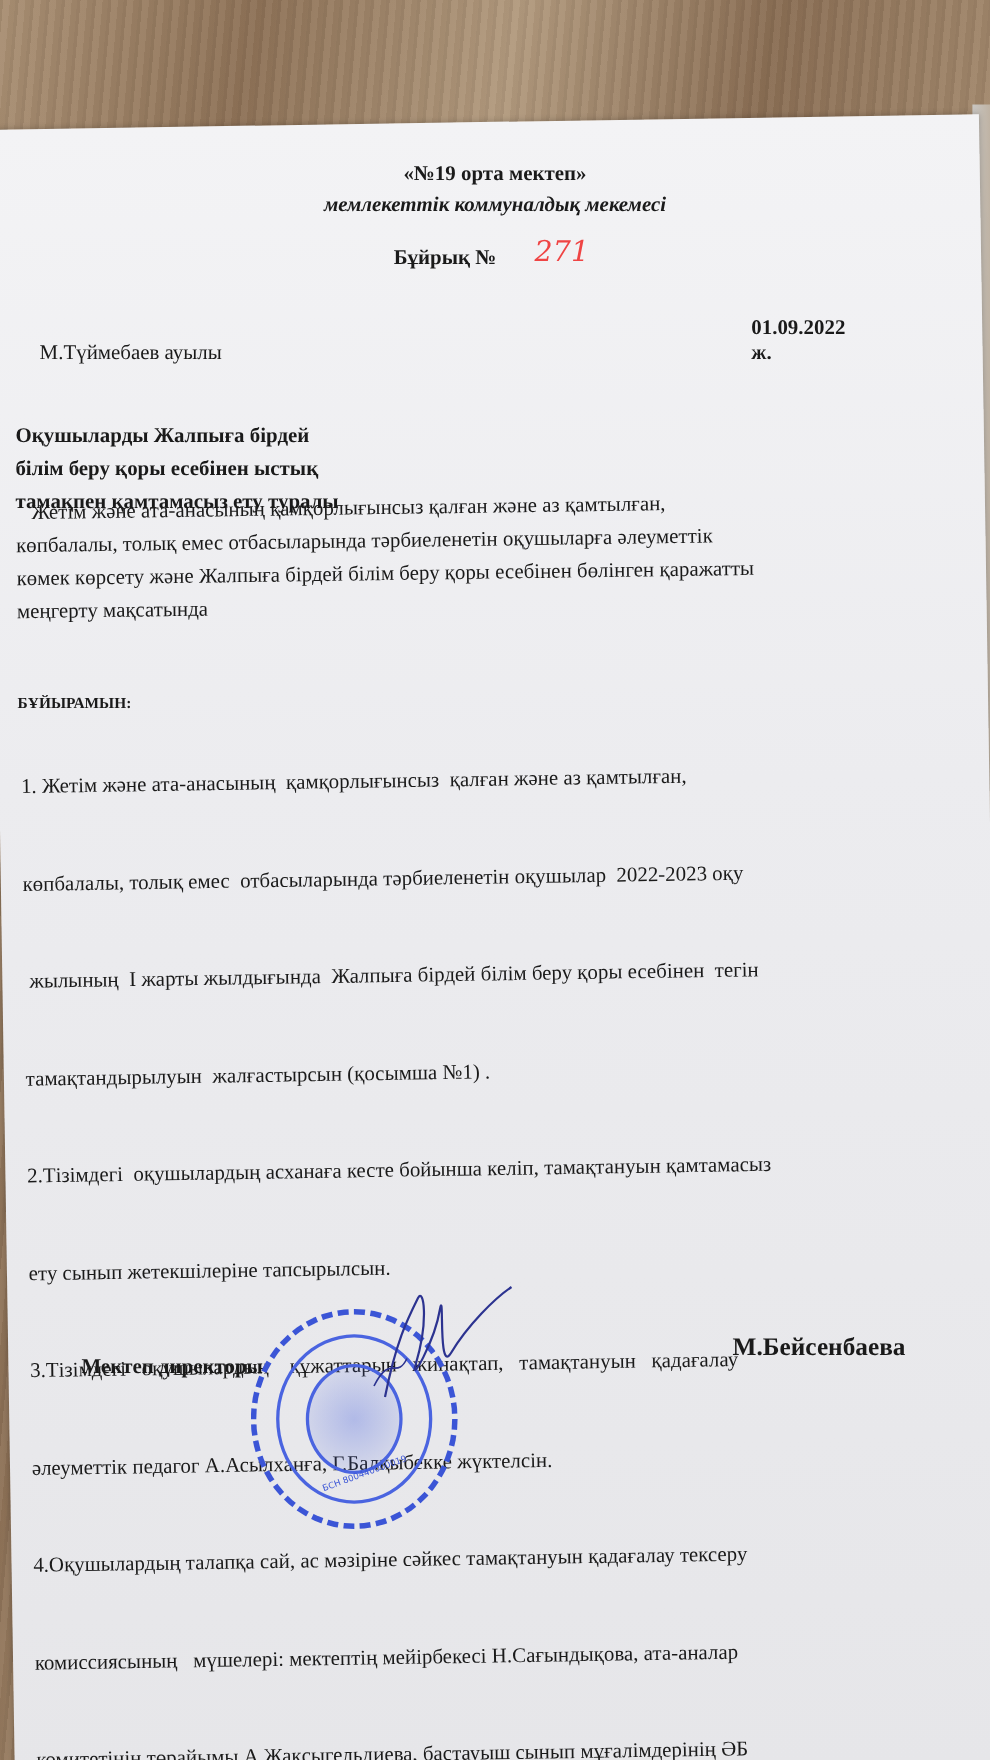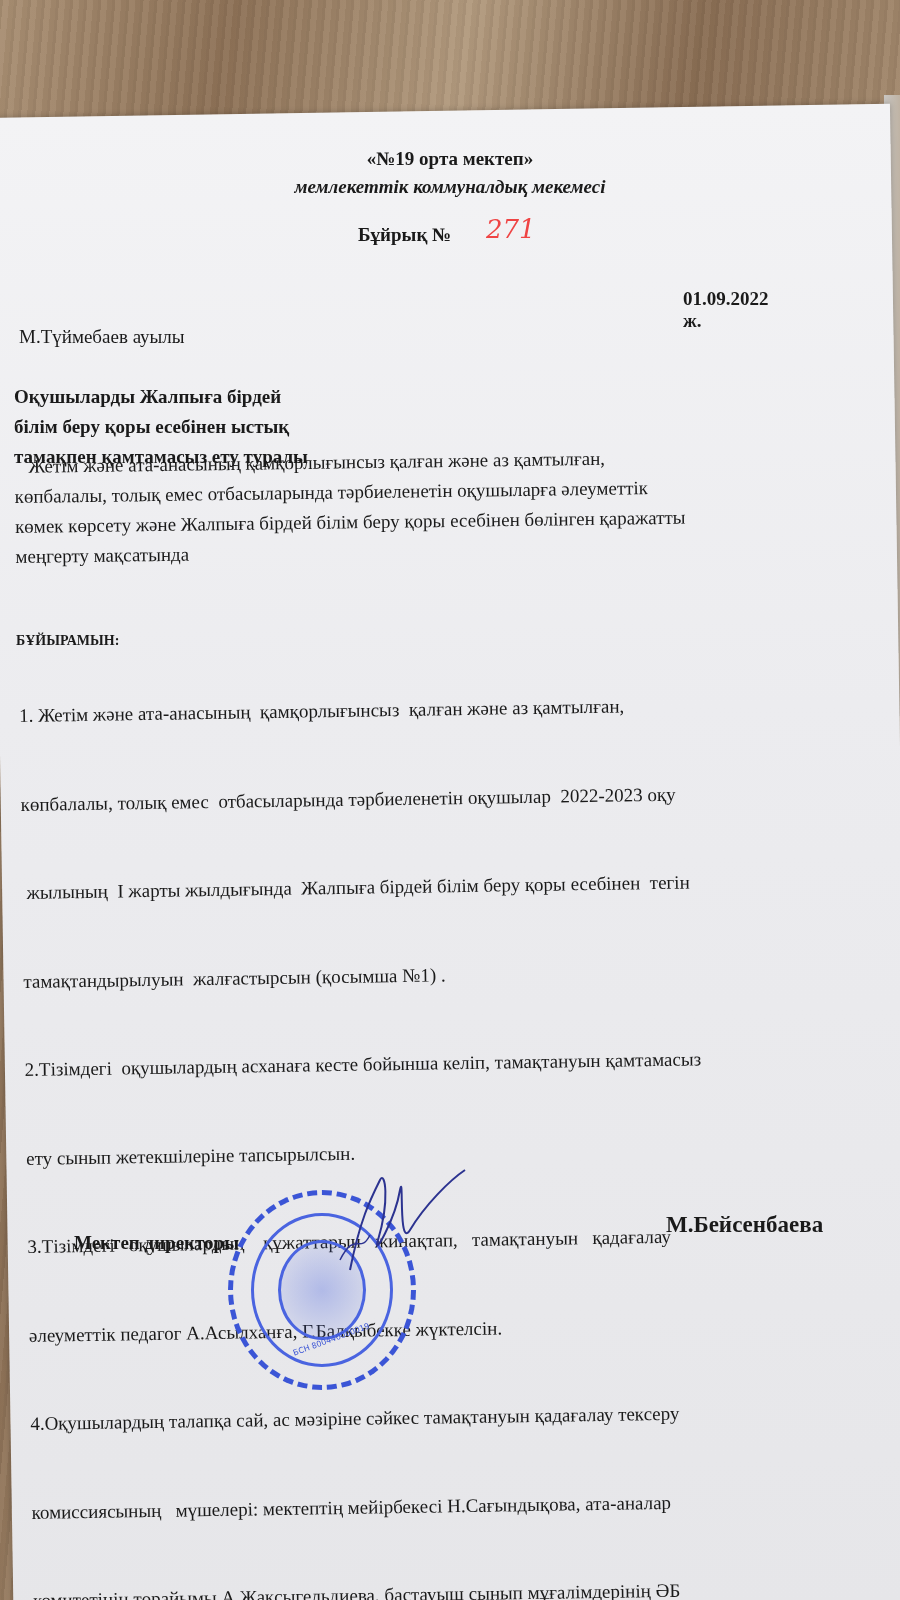--- a/index.html
+++ b/index.html
@@ -44,21 +44,21 @@
 <div class="paper"></div>
 
 <div class="content">
   <div class="center" style="top:148px;">«№19 орта мектеп»</div>
   <div class="center" style="top:176px;font-style:italic;">мемлекеттік коммуналдық мекемесі</div>
 
   <div class="abs" style="left:358px; top:224px; font-weight:bold; font-size:19px;">Бұйрық №</div>
   <div class="abs handwritten" style="left:486px; top:214px;">271</div>
 
   <div class="abs" style="left:683px; top:288px; font-size:19px;font-weight:bold;">01.09.2022 ж.</div>
-  <div class="abs" style="left:19px; top:310px; font-size:19px;margin-top:16px;">М.Түймебаев ауылы</div>
+  <div class="abs" style="left:36px; top:310px; font-size:19px;">М.Түймебаев ауылы</div>
 
   <div class="abs title-bold" style="left:14px; top:382px; width:500px;">
     <div>Оқушыларды  Жалпыға бірдей</div>
     <div>білім беру қоры есебінен ыстық</div>
     <div>тамақпен қамтамасыз ету туралы</div>
   </div>
 
   <div class="abs para" style="left:14px; top:452px; width:830px; transform:rotate(-0.8deg); transform-origin:left top;">
     <div style="white-space:pre;">   Жетім және ата-анасының қамқорлығынсыз қалған және аз қамтылған,</div>
     <div>көпбалалы, толық емес отбасыларында тәрбиеленетін оқушыларға әлеуметтік</div>

